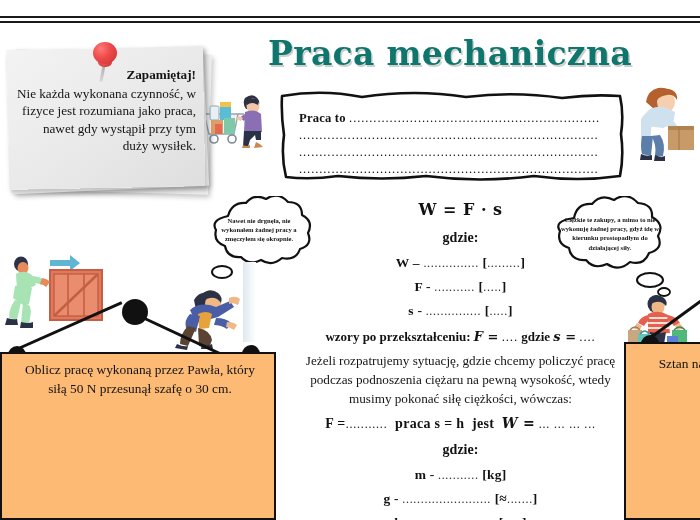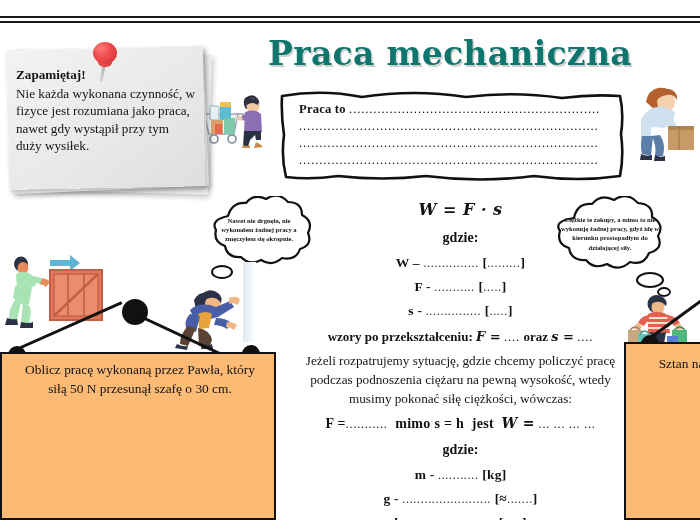--- a/index.html
+++ b/index.html
@@ -70,21 +70,21 @@
     transform: rotate(-2.6deg);
     background: #f0f0f0;
     z-index: 1;
   }
   .note-paper.front { z-index: 2; }
   .note-text {
     position: absolute;
     z-index: 4;
     left: 8px; top: 18px;
     width: 180px;
-    text-align: left;
+    text-align: right;
     font-size: 13.2px;
     line-height: 17.5px;
     color: #141414;
   }
   .note-text .hd {
     font-weight: bold;
     display: block;
     margin-bottom: 1px;
   }
   .pin {
@@ -118,21 +118,21 @@
 
   
   .def-box {
     position: absolute;
     left: 275px; top: 88px;
     width: 352px; height: 94px;
   }
   .def-box svg { position: absolute; left: 0; top: 0; }
   .def-inner {
     position: absolute;
-    left: 24px; top: 13px;
+    left: 24px; top: 22px;
     width: 312px;
   }
   .def-line {
     font-size: 12.6px;
     line-height: 17px;
     color: #111;
     white-space: nowrap;
     overflow: hidden;
     letter-spacing: 0.2px;
   }
@@ -143,21 +143,20 @@
   .formula-col {
     position: absolute;
     left: 288px; top: 200px;
     width: 345px;
     text-align: center;
     color: #121212;
   }
   .f-main {
     font-size: 16px;
     font-weight: bold;
-    font-style: italic;
     letter-spacing: 0.5px;
     margin-bottom: 11px;
     font-family: "DejaVu Serif", serif;
   }
   .f-gdzie {
     font-size: 14px;
     font-weight: bold;
     margin-bottom: 9px;
   }
   .f-var {
@@ -405,30 +404,30 @@
       <span>s</span>
       <span>-</span>
       <span class="dots">...............</span>
       <span>[</span><span class="dots">.....</span><span>]</span>
     </div>
 
     <div class="f-transform">
       <span>wzory po przekształceniu:</span>
       <span class="it">F =</span>
       <span class="dots">....</span>
-      <span>oraz</span>
+      <span>gdzie</span>
       <span class="it">s =</span>
       <span class="dots">....</span>
     </div>
 
     <div class="f-para">Jeżeli rozpatrujemy sytuację, gdzie chcemy policzyć pracę podczas podnoszenia ciężaru na pewną wysokość, wtedy musimy pokonać siłę ciężkości, wówczas:</div>
 
     <div class="f-eq2">
       <span>F =</span><span class="dots">...........</span>
-      &nbsp;<span>mimo s = h</span>
+      &nbsp;<span>praca s = h</span>
       &nbsp;<span>jest</span>
       &nbsp;<span class="it">W =</span>
       <span class="dots">... ... ... ...</span>
     </div>
 
     <div class="f-gdzie">gdzie:</div>
 
     <div class="f-var">
       <span>m</span>
       <span>-</span>

